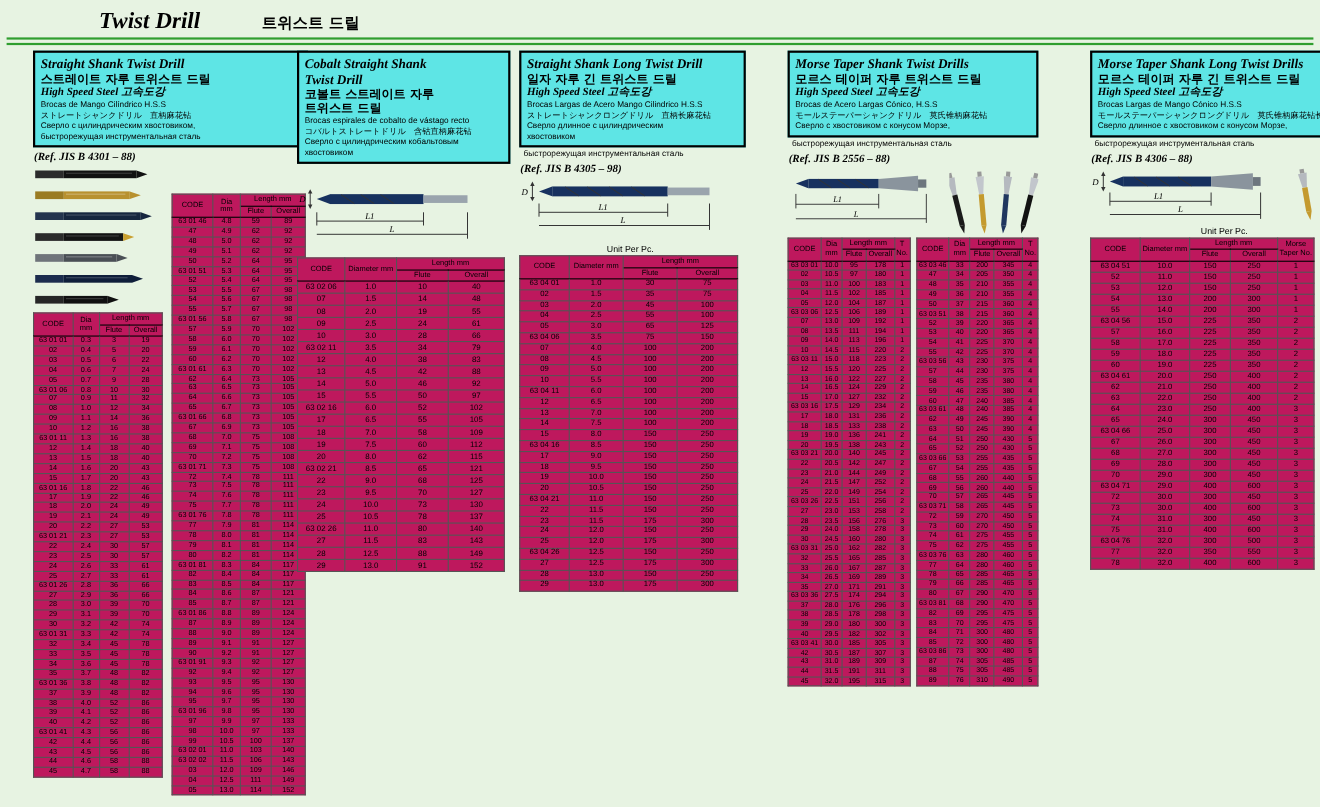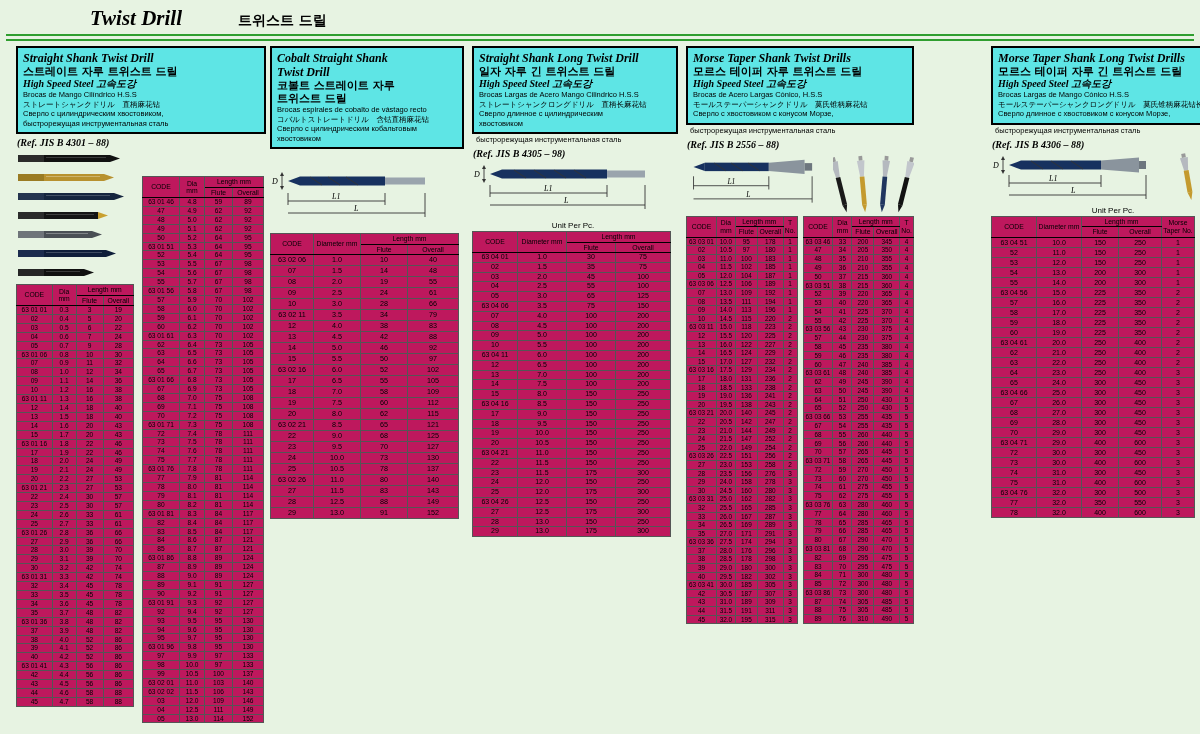--- a/index.html
+++ b/index.html
@@ -3,24 +3,24 @@
 <meta charset="utf-8">
 <style>
   html,body{margin:0;padding:0;}
   body{width:1200px;height:734px;background:#e7f3e2;position:relative;overflow:hidden;
        font-family:"Liberation Sans",sans-serif;color:#000;}
   .page-title-en{position:absolute;left:90px;top:6px;font:italic bold 21px "Liberation Serif",serif;}
   .page-title-ko{position:absolute;left:238px;top:12px;font:bold 14px "DejaVu Sans",sans-serif;}
   .top-rule{position:absolute;top:34px;left:6px;right:6px;height:3px;
             border-top:2px solid #2f9e2f;border-bottom:2px solid #2f9e2f;}
   .section{position:absolute;top:46px;}
-  #s1{left:16px;width:250px;}
+  #s1{left:30px;width:250px;}
   #s2{left:270px;width:194px;}
   #s3{left:472px;width:206px;}
-  #s4{left:686px;width:228px;}
+  #s4{left:716px;width:228px;}
   #s5{left:991px;width:248px;}
   .hbox{background:#5ee5e5;border:2px solid #000;padding:3px 5px 4px;}
   .h-en{font:italic bold 12px "Liberation Serif",serif;line-height:14px;}
   .h-ko{font:bold 11px "DejaVu Sans",sans-serif;line-height:13px;}
   .h-hss{font:italic bold 10px "Liberation Serif",serif;line-height:12px;}
   .h-sm{font-size:7.5px;line-height:9.5px;}
   .ru-below{font-size:7.5px;line-height:9px;padding:1px 4px;}
   .ref{font:italic bold 10px "Liberation Serif",serif;margin:3px 0 2px 1px;}
   .unit{font-size:8px;text-align:center;margin:2px 4px 1px 0;}
   .media{display:flex;align-items:flex-start;gap:4px;}

